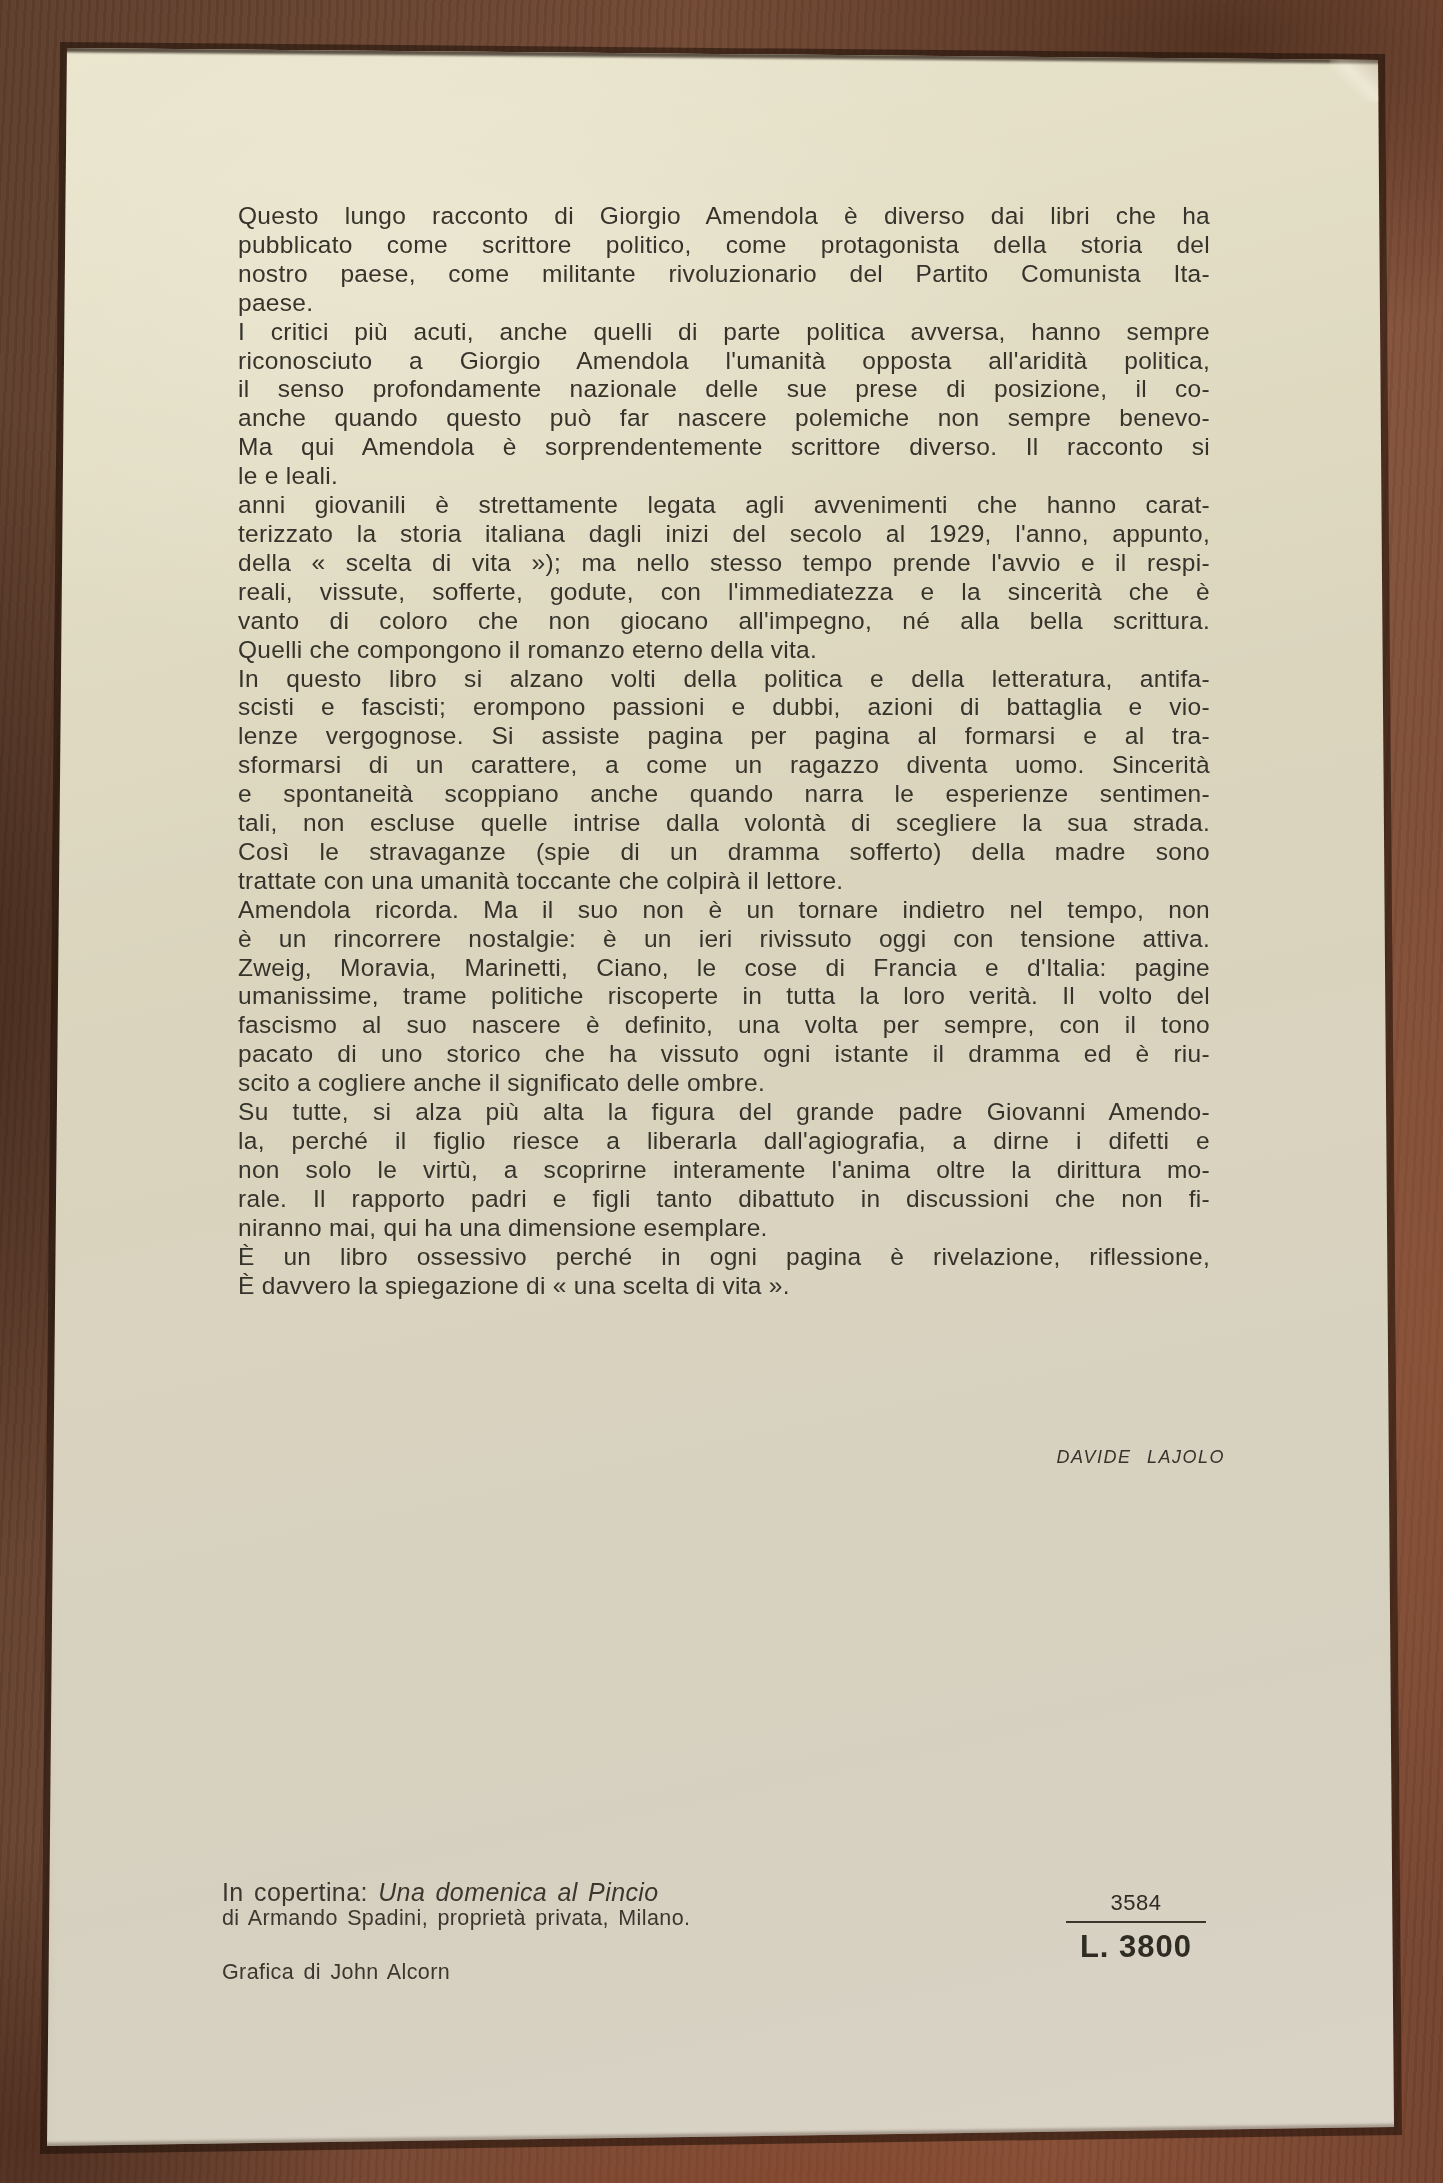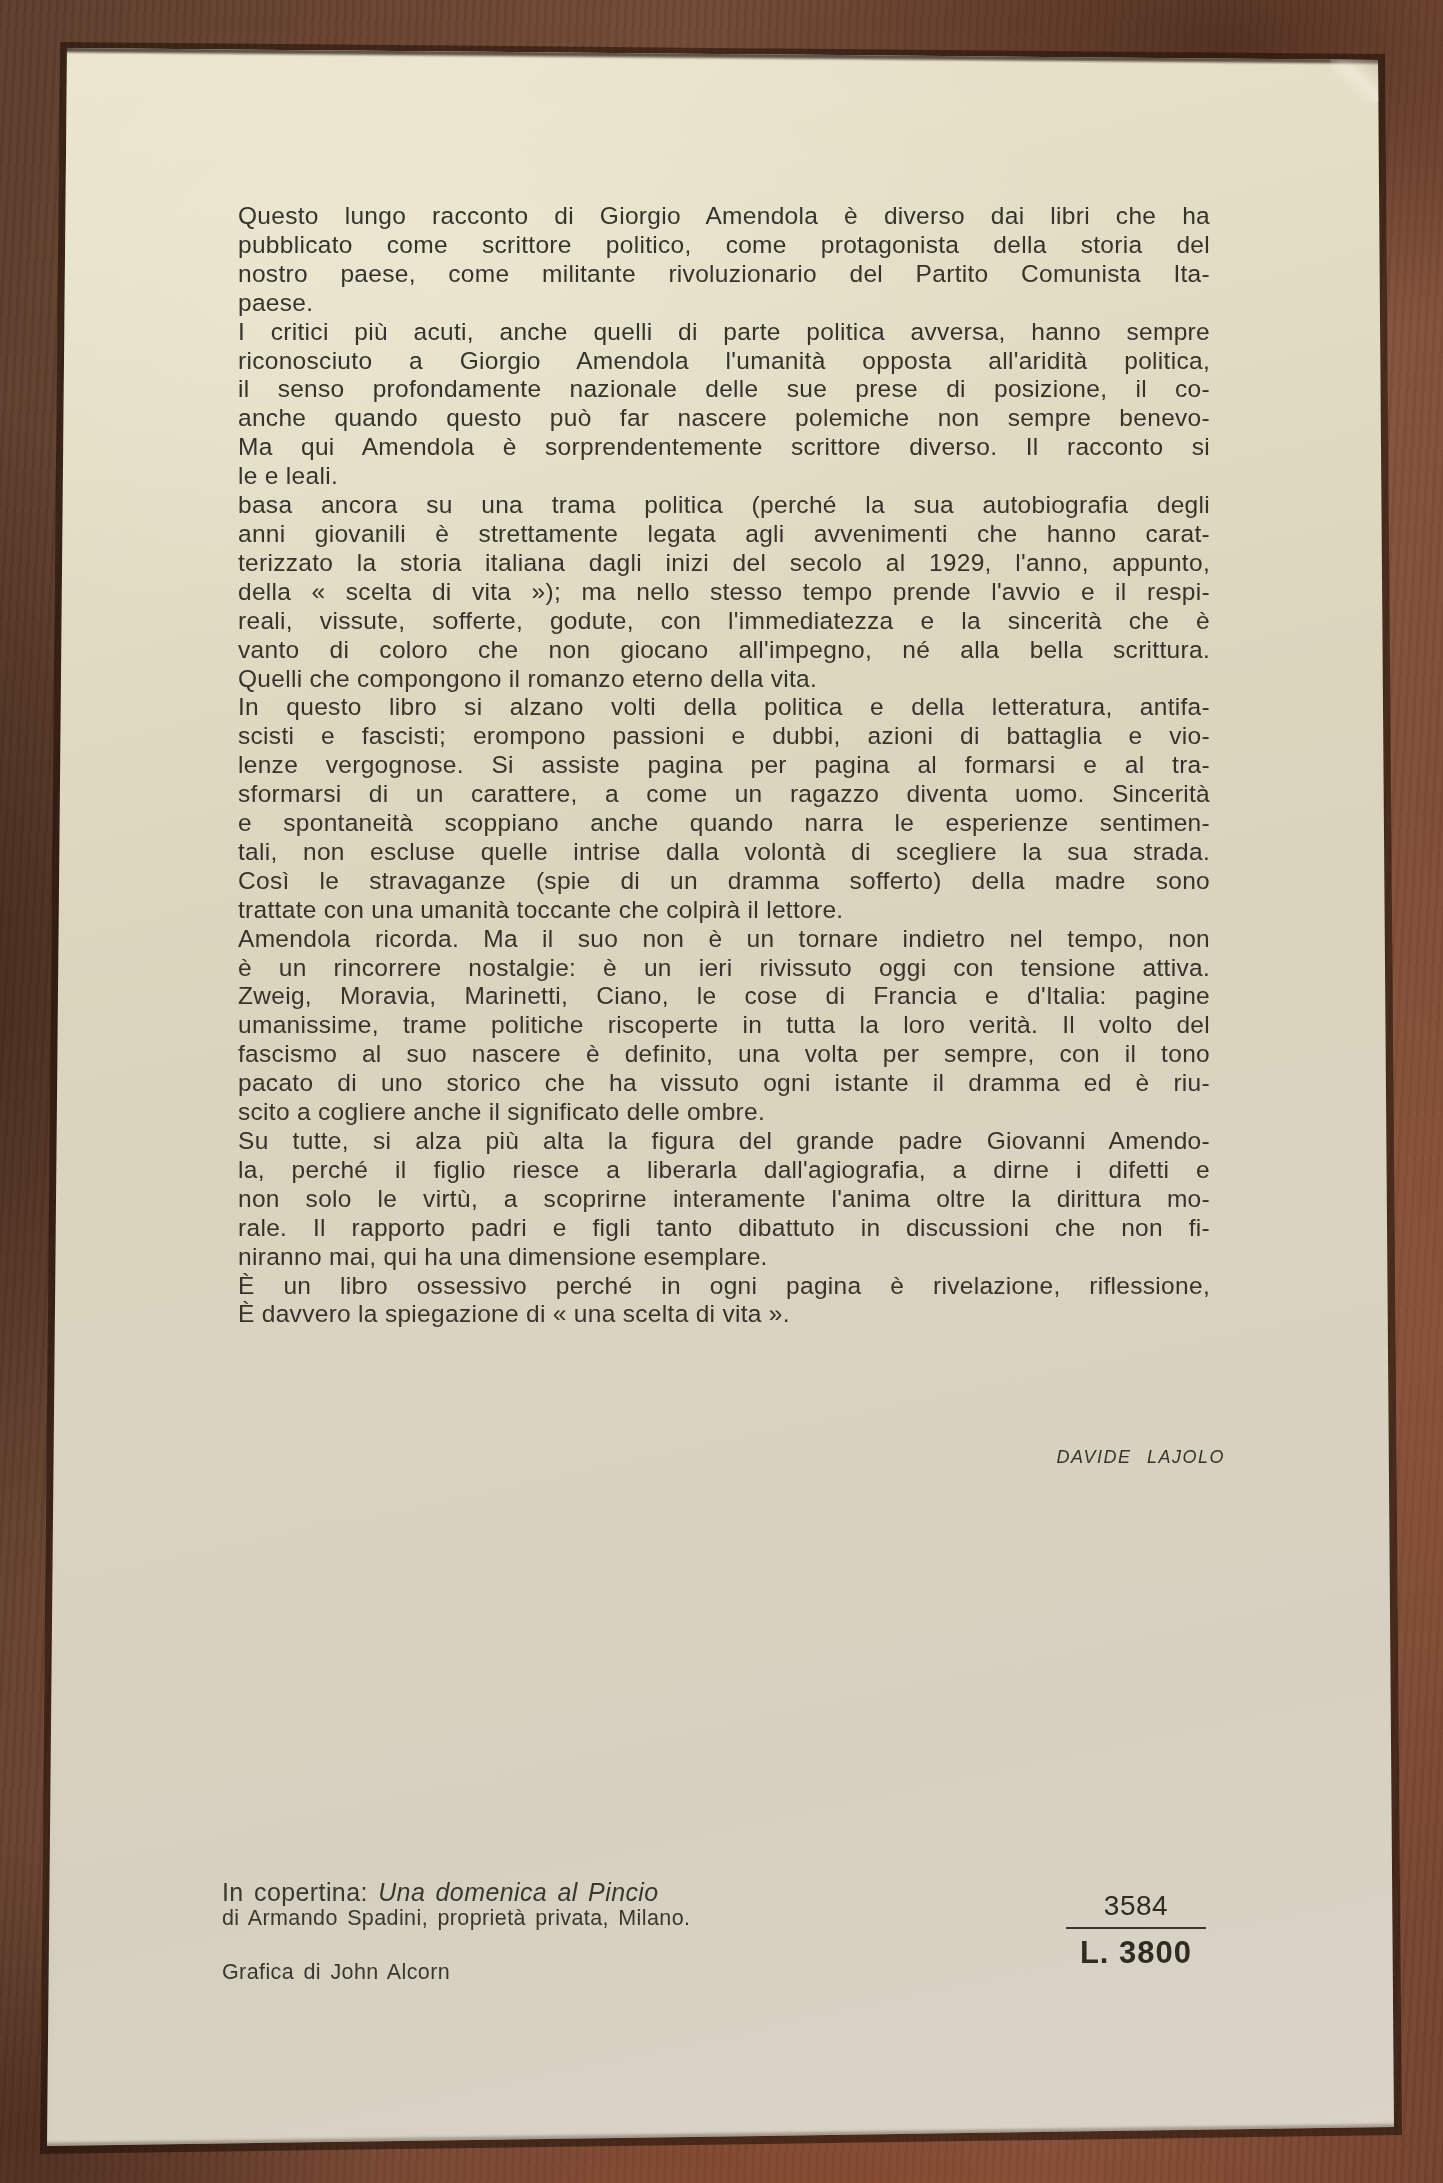--- a/index.html
+++ b/index.html
@@ -67,21 +67,21 @@
     color:#35332b;
     font-style:italic;
   }
   
   .credit1{position:absolute;left:222px;top:1878px;font-size:25px;letter-spacing:0.4px;word-spacing:3px;color:#3a372e;}
   .credit1 .ital{font-style:italic;}
   .credit2{position:absolute;left:222px;top:1906px;font-size:21.5px;letter-spacing:0.4px;word-spacing:3px;color:#3a372e;}
   .credit3{position:absolute;left:222px;top:1960px;font-size:21.5px;letter-spacing:0.4px;word-spacing:3px;color:#3a372e;}
   
   .price-block{position:absolute;left:1060px;top:1890px;width:152px;text-align:center;color:#2f2c24;}
-  .catalog-no{font-size:28px;letter-spacing:0.5px;}
+  .catalog-no{font-size:22px;letter-spacing:0.5px;}
   .price-rule{height:2px;background:#3b362c;margin:5px 6px 6px 6px;border:none;}
   .price{font-size:31px;font-weight:bold;letter-spacing:1px;}
 </style>
 </head>
 <body>
 
 <div class="scene">
   <div class="paper-shadow"></div>
 
   <div class="paper">
@@ -92,21 +92,20 @@
         <div class="line">Questo lungo racconto di Giorgio Amendola è diverso dai libri che ha</div>
         <div class="line">pubblicato come scrittore politico, come protagonista della storia del</div>
         <div class="line">nostro paese, come militante rivoluzionario del Partito Comunista Ita-</div>
         <div class="line last">paese.</div>
         <div class="line">I critici più acuti, anche quelli di parte politica avversa, hanno sempre</div>
         <div class="line">riconosciuto a Giorgio Amendola l'umanità opposta all'aridità politica,</div>
         <div class="line">il senso profondamente nazionale delle sue prese di posizione, il co-</div>
         <div class="line">anche quando questo può far nascere polemiche non sempre benevo-</div>
         <div class="line">Ma qui Amendola è sorprendentemente scrittore diverso. Il racconto si</div>
         <div class="line last">le e leali.</div>
-        <div class="line">basa ancora su una trama politica (perché la sua autobiografia degli</div>
         <div class="line">anni giovanili è strettamente legata agli avvenimenti che hanno carat-</div>
         <div class="line">terizzato la storia italiana dagli inizi del secolo al 1929, l'anno, appunto,</div>
         <div class="line">della « scelta di vita »); ma nello stesso tempo prende l'avvio e il respi-</div>
         <div class="line">reali, vissute, sofferte, godute, con l'immediatezza e la sincerità che è</div>
         <div class="line">vanto di coloro che non giocano all'impegno, né alla bella scrittura.</div>
         <div class="line last">Quelli che compongono il romanzo eterno della vita.</div>
         <div class="line">In questo libro si alzano volti della politica e della letteratura, antifa-</div>
         <div class="line">scisti e fascisti; erompono passioni e dubbi, azioni di battaglia e vio-</div>
         <div class="line">lenze vergognose. Si assiste pagina per pagina al formarsi e al tra-</div>
         <div class="line">sformarsi di un carattere, a come un ragazzo diventa uomo. Sincerità</div>

